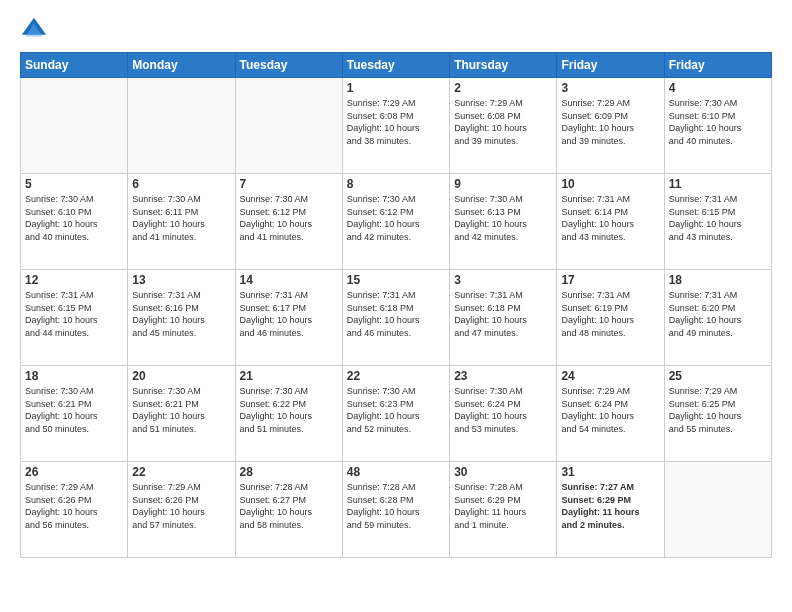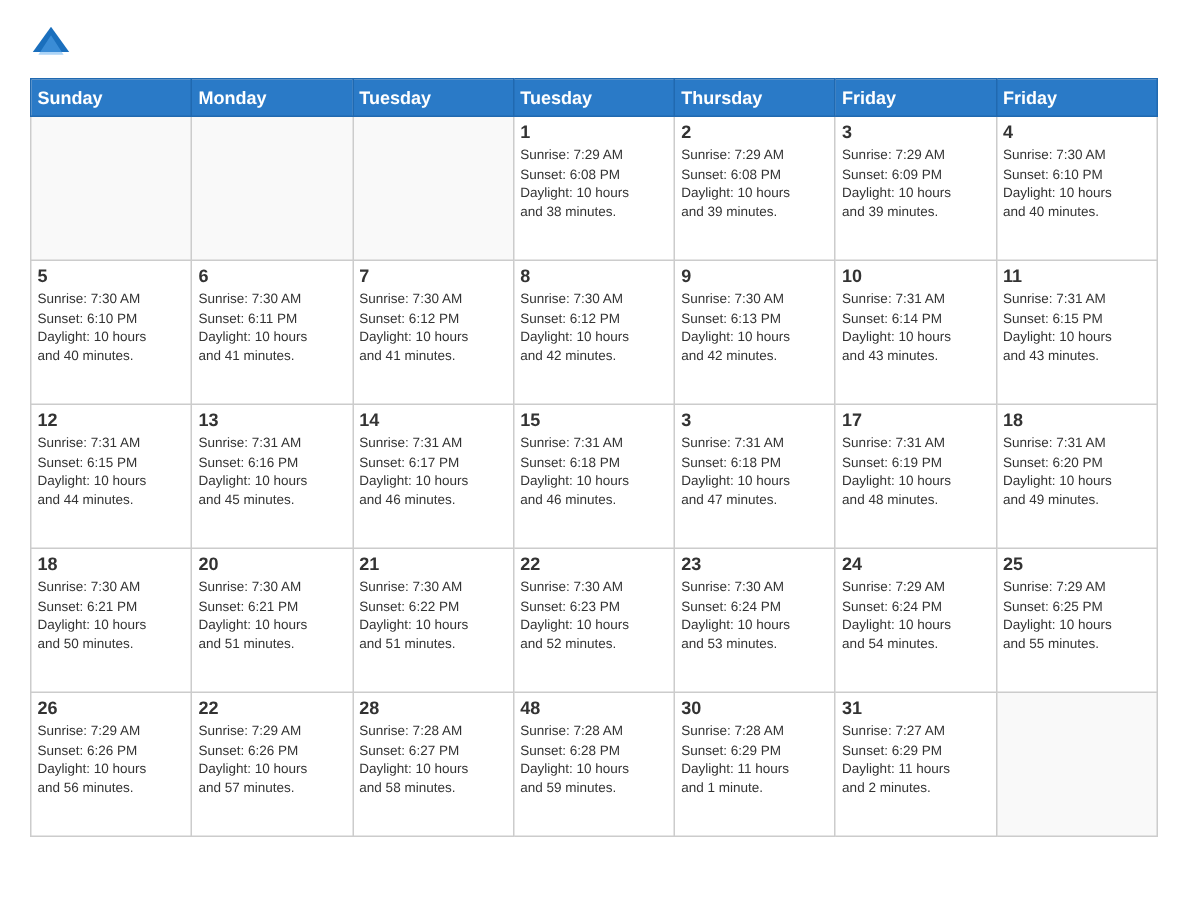--- a/index.html
+++ b/index.html
@@ -339,21 +339,21 @@
           </td>
           <td>
             <span class="day-number">30</span>
             <div class="day-info" style="white-space: pre-line;">Sunrise: 7:28 AM
 Sunset: 6:29 PM
 Daylight: 11 hours
 and 1 minute.</div>
           </td>
           <td>
             <span class="day-number">31</span>
-            <div class="day-info" style="white-space: pre-line;">Sunrise: 7:27 AM
+            <div class="day-info" style="white-space: pre-line; font-weight: bold;">Sunrise: 7:27 AM
 Sunset: 6:29 PM
 Daylight: 11 hours
 and 2 minutes.</div>
           </td>
           <td class="empty"></td>
         </tr>
       </tbody>
   </table>
 </div>
 

